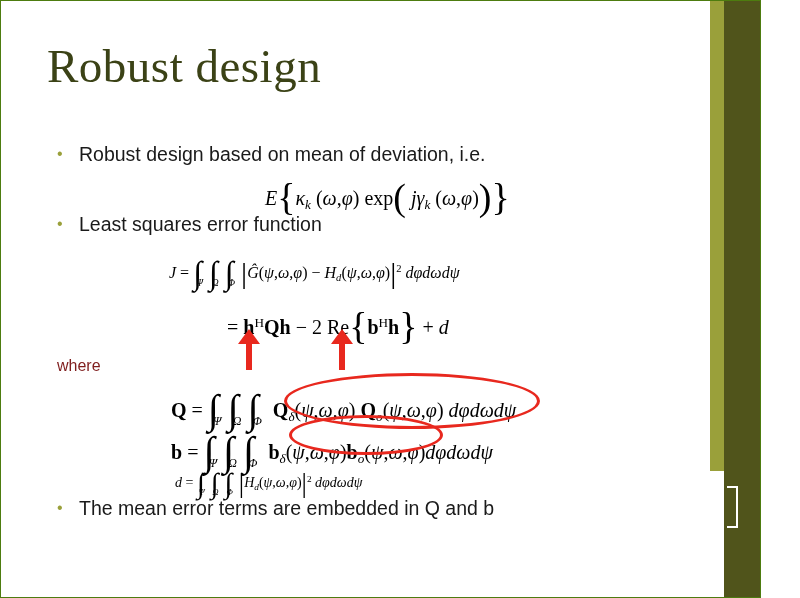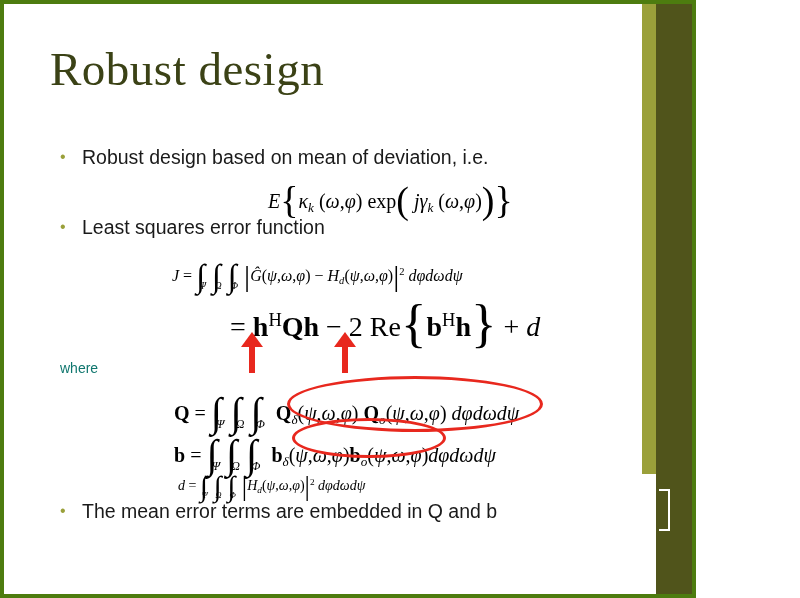--- a/index.html
+++ b/index.html
@@ -8,25 +8,25 @@
   }
   body {
     width: 800px;
     height: 598px;
     background: #ffffff;
     font-family: "Liberation Sans", sans-serif;
     overflow: hidden;
   }
   .slide {
     position: relative;
-    width: 696px;
+    width: 761px;
     height: 598px;
     background: #ffffff;
     box-sizing: border-box;
-    border: 4px solid #4d7c0f;
+    border: 1px solid #4d7c0f;
     overflow: hidden;
   }
   
   .right-bar-olive {
     position: absolute;
     top: 0;
     right: 0;
     width: 36px;
     height: 598px;
     background: #50541b;
@@ -75,22 +75,22 @@
     font-size: 16px;
   }
   .bullet-1 { left: 78px; top: 142px; }
   .bullet-2 { left: 78px; top: 212px; }
   .bullet-3 { left: 78px; top: 496px; }
 
   .where-label {
     position: absolute;
     left: 56px;
     top: 356px;
-    font-size: 14px;
-    color: #0f766e;
+    font-size: 16px;
+    color: #7f1d1d;
   }
 
   
   .math {
     position: absolute;
     font-family: "Liberation Serif", serif;
     color: #000000;
     white-space: nowrap;
   }
   .mi { font-style: italic; }
@@ -98,21 +98,21 @@
   .mn { font-style: normal; }
   sub.s { font-size: 0.66em; font-style: italic; vertical-align: -0.28em; }
   sup.s { font-size: 0.66em; font-style: normal; vertical-align: 0.55em; }
   .big { font-size: 1.9em; font-style: normal; position: relative; top: 5px; }
   .intg { font-size: 2.05em; font-style: italic; position: relative; top: 6px; }
   .intsub { font-size: 0.6em; font-style: italic; position: relative; left: -6px; top: 8px; }
   .bar { font-size: 1.9em; position: relative; top: 5px; font-style: normal; }
 
   .eq1 { left: 264px; top: 169px; font-size: 20px; }
   .eq2 { left: 168px; top: 248px; font-size: 16px; }
-  .eq3 { left: 226px; top: 284px; font-size: 28px; }
+  .eq3 { left: 226px; top: 298px; font-size: 20px; }
   .eq4 { left: 170px; top: 378px; font-size: 20px; }
   .eq5 { left: 170px; top: 420px; font-size: 20px; }
   .eq6 { left: 174px; top: 460px; font-size: 14px; }
 
   
   .arrow {
     position: absolute;
     width: 0;
     height: 0;
   }

